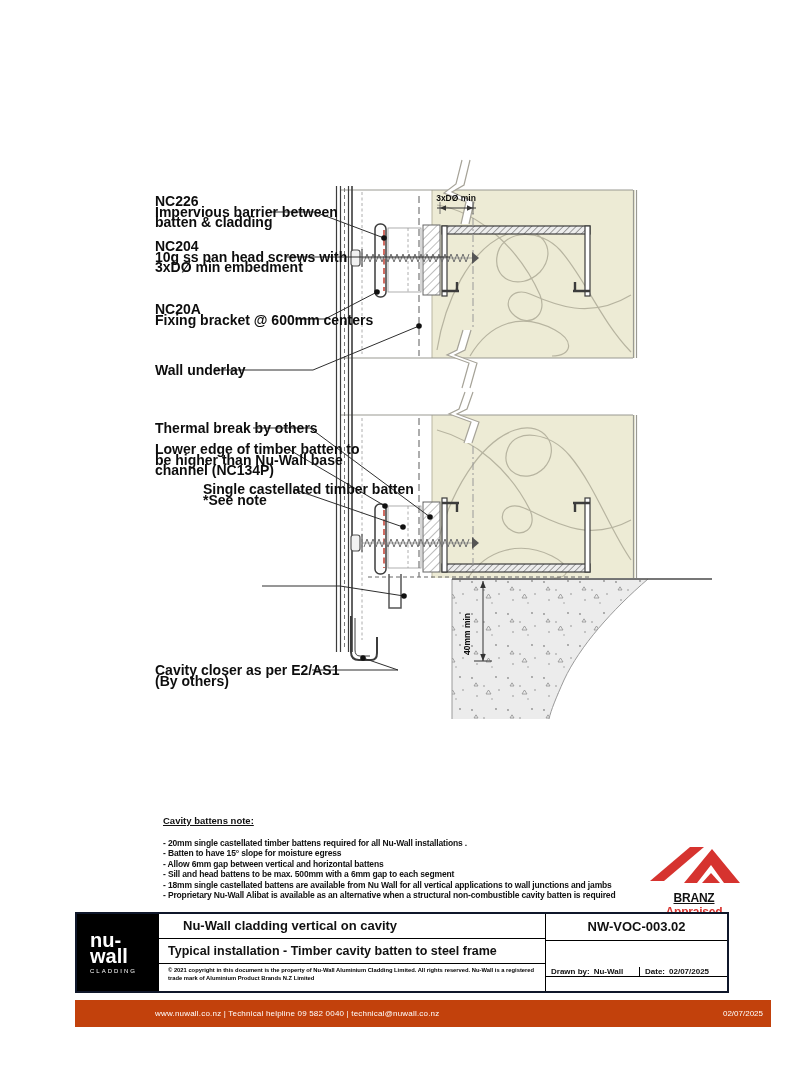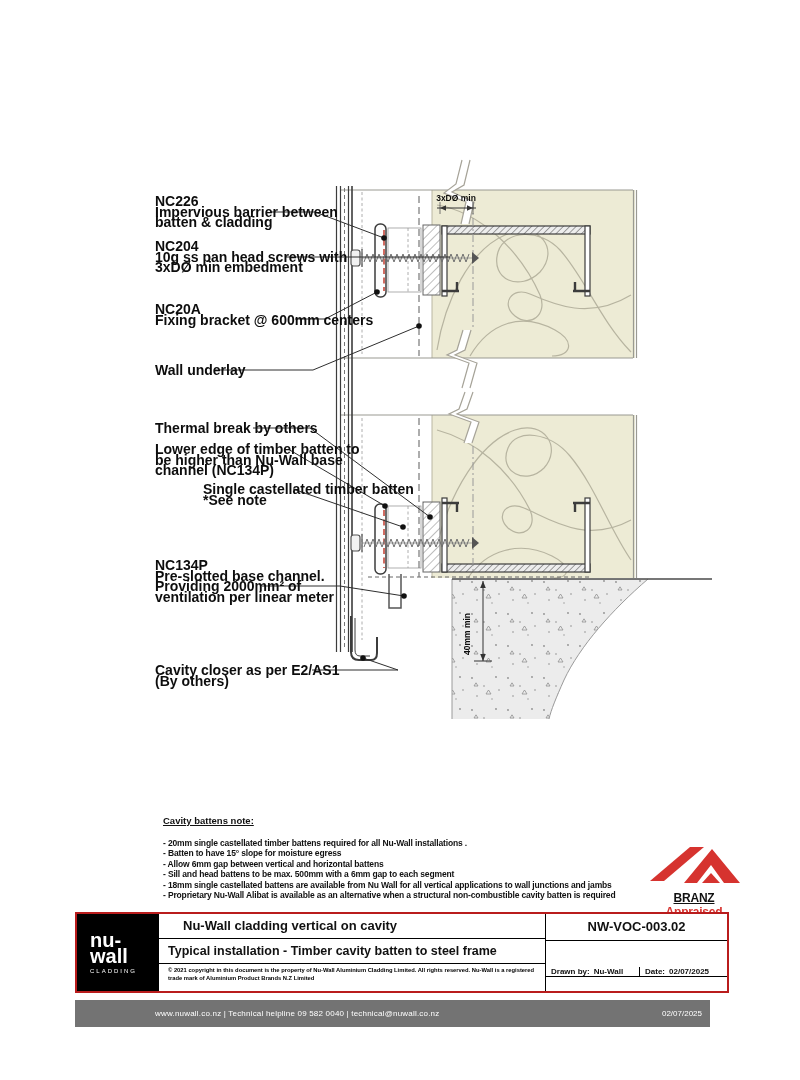--- a/index.html
+++ b/index.html
@@ -23,38 +23,38 @@
   #notes .note-item{font-weight:bold;font-size:8.5px;line-height:10.4px;white-space:nowrap;letter-spacing:-0.15px;}
 
   
   #branz{position:absolute;left:645px;top:841px;width:98px;text-align:center;}
   #branz .branz-line{font-size:12px;font-weight:bold;letter-spacing:-0.2px;text-decoration:underline;}
   #branz .branz-brand{color:#111;}
   #branz .branz-appraised{color:#d6332f;}
   #branz .branz-no{font-size:6.8px;color:#333;margin-top:1px;}
 
   
-  #titleblock{position:absolute;left:75px;top:912px;width:650px;height:77px;border:2px solid #b91c1c;display:flex;background:#fff;}
+  #titleblock{position:absolute;left:75px;top:912px;width:650px;height:77px;border:2px solid #0f172a;display:flex;background:#fff;}
   .tb-logo{width:82px;background:#000;color:#fff;display:flex;flex-direction:column;justify-content:center;padding-left:13px;box-sizing:border-box;}
   .tb-logo .lg{font-size:20px;font-weight:bold;line-height:16px;letter-spacing:0px;}
   .tb-logo .lg-sub{font-size:6px;letter-spacing:2px;margin-top:4px;}
   .tb-mid{flex:1;display:flex;flex-direction:column;box-sizing:border-box;}
   .tb-title{height:24px;line-height:24px;font-size:13px;font-weight:bold;padding-left:24px;border-bottom:1.5px solid #000;}
   .tb-sub{height:24px;line-height:24px;font-size:12.5px;font-weight:bold;padding-left:9px;border-bottom:1.5px solid #000;}
   .tb-copy{flex:1;font-size:5.8px;font-weight:bold;line-height:1.45;padding:2px 10px 0 9px;color:#000;}
   .tb-right{width:182px;border-left:1.5px solid #000;display:flex;flex-direction:column;box-sizing:border-box;gap:26px;}
   .tb-num{height:26px;line-height:26px;text-align:center;font-size:13px;font-weight:bold;border-bottom:1.5px solid #000;}
   .tb-row{height:23px;display:flex;border-bottom:1.5px solid #000;}
   .tb-row:last-child{border-bottom:none;height:24px;}
   .tb-cell{flex:1;font-size:8px;font-weight:bold;display:flex;align-items:center;padding-left:5px;box-sizing:border-box;white-space:nowrap;}
   .tb-cell.second{border-left:1.5px solid #000;max-width:88px;}
   .tb-cell .lab{margin-right:4px;}
 
   
-  #footerbar{position:absolute;left:75px;top:1000px;width:635px;height:27px;background:#737373;color:#fff;display:flex;align-items:center;font-size:8px;}
+  #footerbar{position:absolute;left:75px;top:1000px;width:696px;height:27px;background:#c2410c;color:#fff;display:flex;align-items:center;font-size:8px;}
   #footerbar .foot-left{margin-left:80px;letter-spacing:0.2px;}
   #footerbar .foot-right{margin-left:auto;margin-right:8px;}
 </style>
 </head>
 <body>
 
 <div id="sheet">
 
   <svg class="linework" width="800" height="1080" viewBox="0 0 800 1080">
     <defs>
@@ -258,26 +258,20 @@
     <div>Lower edge of timber batten to</div>
     <div>be higher than Nu-Wall base</div>
     <div>channel (NC134P)</div>
   </div>
 
   <div class="callout" style="left:155px;top:484px;margin-left:48px;">
     <div>Single castellated timber batten</div>
     <div>*See note</div>
   </div>
 
-  <div class="callout" style="left:155px;top:560px;">
-    <div class="code">NC134P</div>
-    <div>Pre-slotted base channel.</div>
-    <div>Providing 2000mm² of</div>
-    <div>ventilation per linear meter</div>
-  </div>
 
   <div class="callout" style="left:155px;top:665px;">
     <div>Cavity closer as per E2/AS1</div>
     <div>(By others)</div>
   </div>
 
   <div class="dim-label" style="left:430px;top:193px;width:52px;text-align:center;">3xDØ min</div>
   <div class="dim-label dim-vert" style="left:462px;top:655px;">40mm min</div>
 
   <div id="notes">

